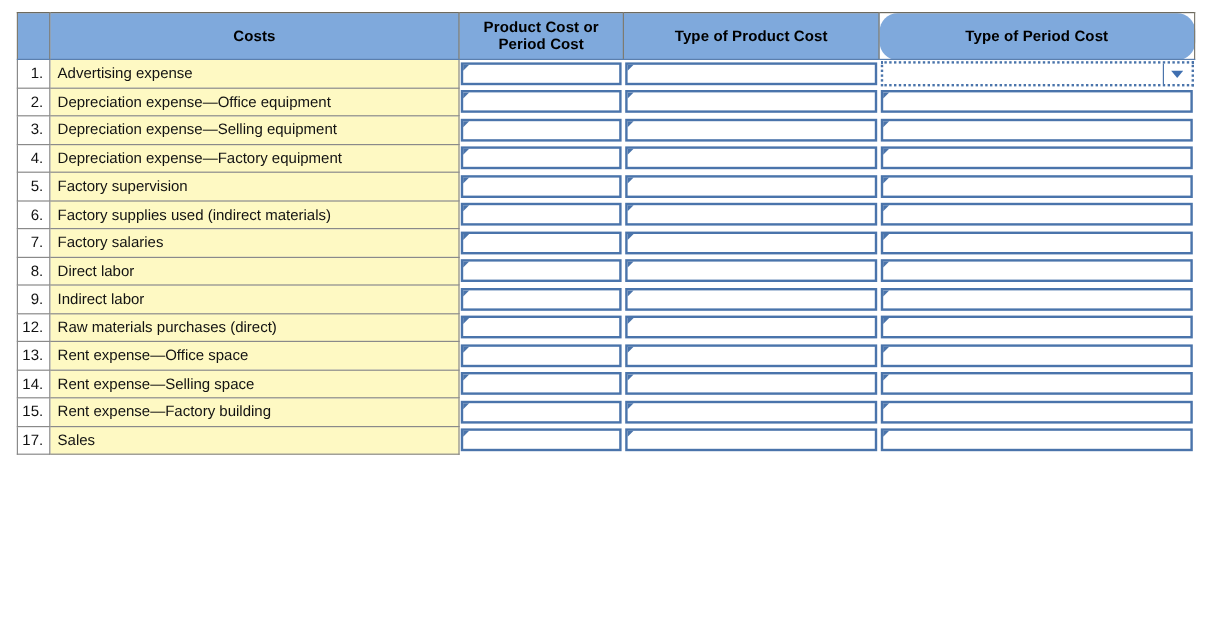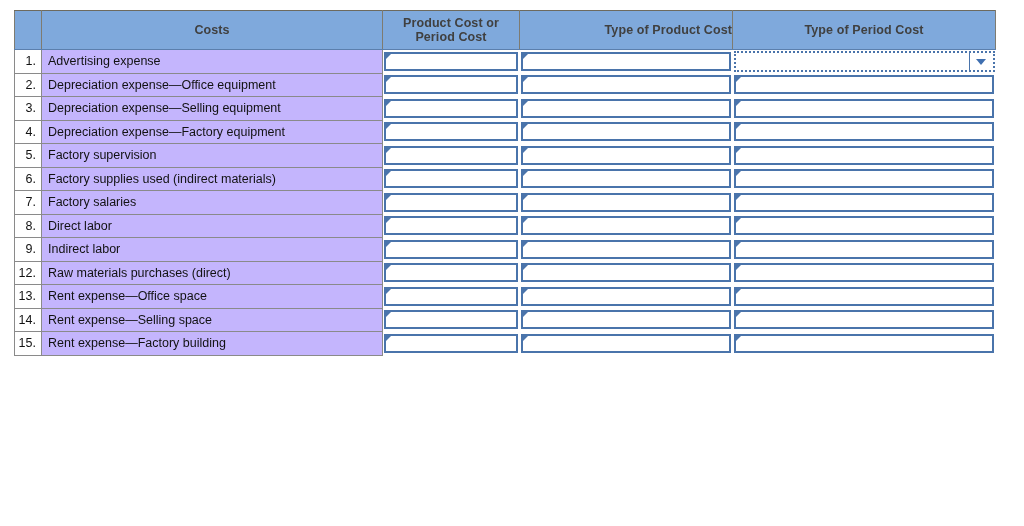--- a/index.html
+++ b/index.html
@@ -31,39 +31,39 @@
 
   .cost-table td, .cost-table th {
     padding: 0;
     margin: 0;
     vertical-align: middle;
   }
 
   
   thead th {
     background: #7FA9DC;
-    color: #404040;
+    color: #000000;
     font-weight: bold;
     font-size: 12.5px;
     text-align: center;
     height: 38px;
     line-height: 14px;
     border-top: 1px solid #6d6a5e;
     border-bottom: 1px solid #5b7fad;
     border-right: 1px solid #7e7b70;
     letter-spacing: .1px;
   }
   thead th.h-num {
     border-left: 1px solid #7e7b70;
     width: 26px;
   }
   thead th.h-costs { width: 340px; }
   thead th.h-pcpc  { width: 136px; text-align: center; }
-  thead th.h-tpc   { width: 212px; text-align: right; }
-  thead th.h-tper  { width: 262px; border-right: 1px solid #7e7b70; }
+  thead th.h-tpc   { width: 212px; }
+  thead th.h-tper  { width: 262px; border-right: 1px solid #7e7b70; border-radius: 15px; }
 
   .hdr-line { display: block; }
 
   
   tbody tr { height: 23.5px; }
 
   td.c-num {
     width: 26px;
     border-left: 1px solid #8a8a8a;
     border-right: 1px solid #8a8a8a;
@@ -76,21 +76,21 @@
     box-sizing: border-box;
   }
 
   td.c-label {
     border-right: 1px solid #8a8a8a;
     border-bottom: 1px solid #8a8a8a;
     text-align: left;
     padding-left: 6px;
     font-size: 12.5px;
     color: #121212;
-    background: #c4b5fd;
+    background: #fef9c3;
     white-space: nowrap;
     box-sizing: border-box;
   }
 
   
   td.c-input {
     background: #fff;
     padding: 0 0 0 0;
     border-bottom: 0;
     position: relative;
@@ -335,16 +335,29 @@
           <td class="c-input">
             <div class="entry"></div>
           </td>
           <td class="c-input">
             <div class="entry"></div>
           </td>
           <td class="c-input last">
             <div class="entry"></div>
           </td>
         </tr>
+        <tr>
+          <td class="c-num">17.</td>
+          <td class="c-label">Sales</td>
+          <td class="c-input">
+            <div class="entry"></div>
+          </td>
+          <td class="c-input">
+            <div class="entry"></div>
+          </td>
+          <td class="c-input last">
+            <div class="entry"></div>
+          </td>
+        </tr>
       </tbody>
   </table>
 
 </div>
 
 </body></html>

